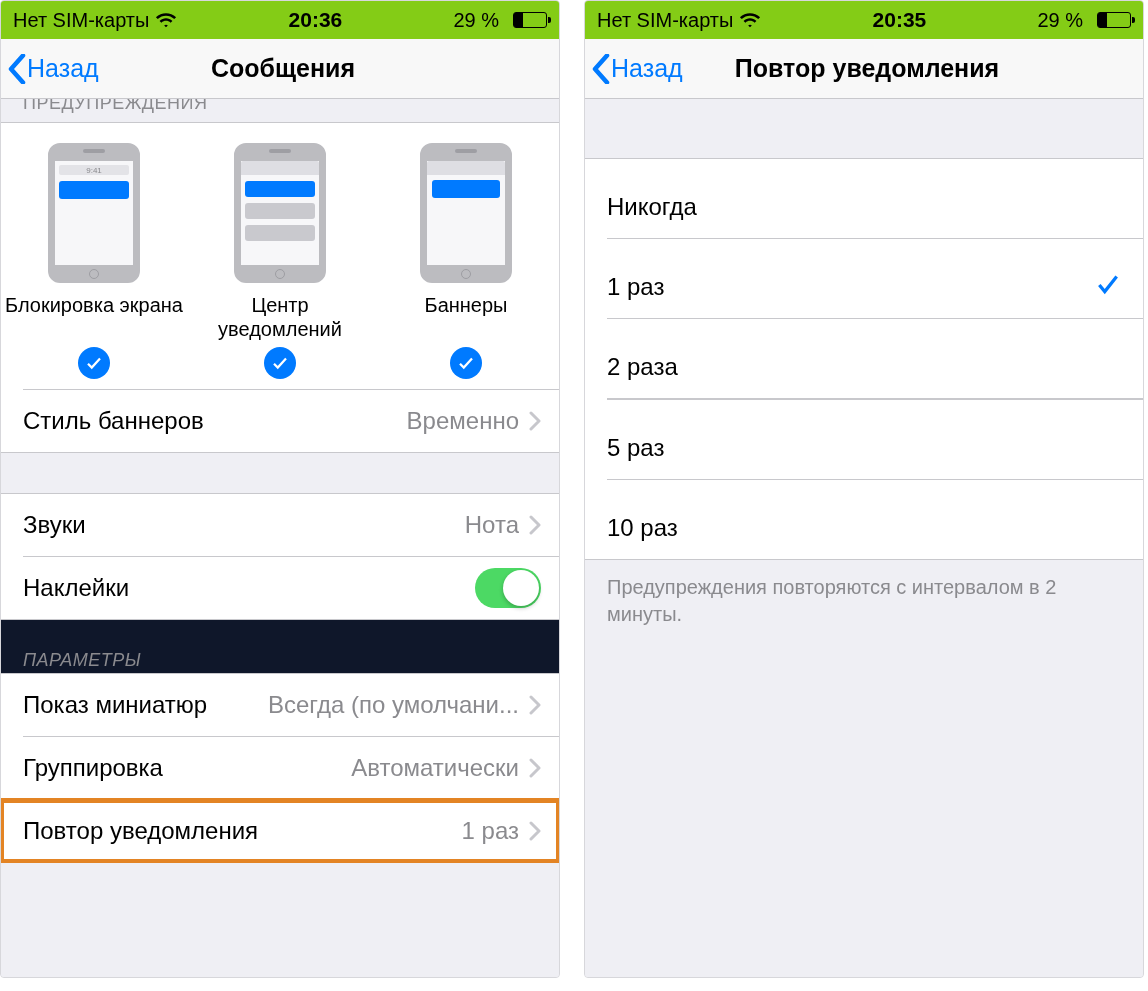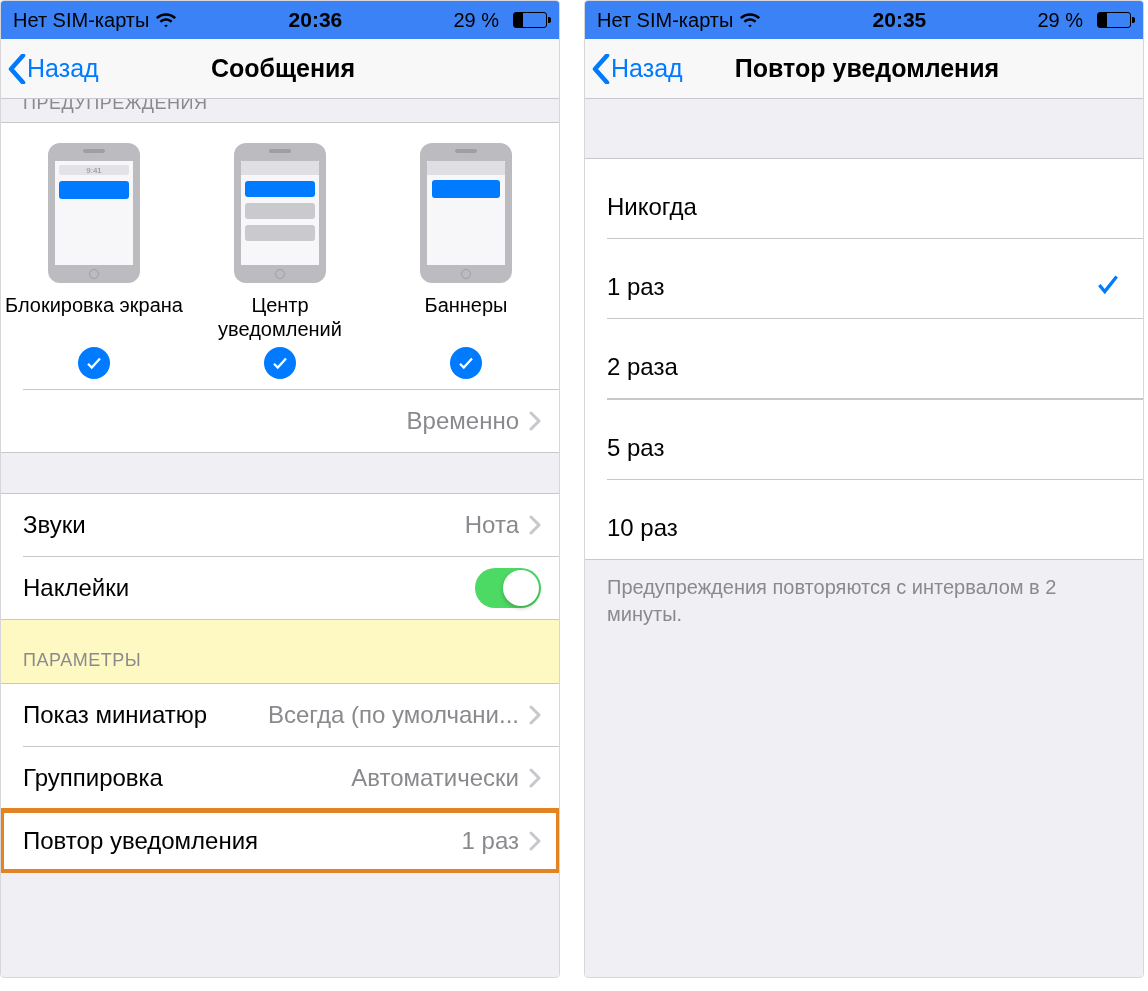--- a/index.html
+++ b/index.html
@@ -19,21 +19,21 @@
     border: 1px solid #d7d7db;
     border-radius: 4px;
     overflow: hidden;
     position: relative;
     display: flex;
     flex-direction: column;
   }
   
   .status-bar {
     height: 38px;
-    background: #3b82f6;
+    background: #84cc16;
     display: flex;
     align-items: center;
     justify-content: space-between;
     padding: 0 12px;
     font-size: 20px;
     color: #000;
   }
   .status-left { display: flex; align-items: center; gap: 6px; }
   .sim-text { font-size: 20px; }
   .wifi-icon svg { width: 22px; height: 22px; display:block; }
@@ -192,25 +192,26 @@
   .toggle {
     width: 66px; height: 40px; border-radius: 20px; background:#4cd964;
     position:relative; margin-left:auto;
   }
   .toggle::after {
     content:""; position:absolute; right:2px; top:2px;
     width:36px; height:36px; border-radius:50%; background:#fff;
     box-shadow: 0 2px 4px rgba(0,0,0,0.25);
   }
   .section-header {
-    padding: 30px 22px 12px;
+    padding: 30px 22px 2px;
     color:#8a8a8e;
     font-size:18px;
     letter-spacing:0.5px;
-    background:#fef9c3;
+    background:#0f172a;
+    font-style:italic;
   }
   .footer-note {
     padding: 14px 22px 10px;
     color:#8a8a8e;
     font-size:20px;
     line-height:1.35;
     background:#efeff4;
   }
   .highlight {
     outline: 5px solid #e38424;
@@ -317,20 +318,21 @@
         <div class="alert-label">Баннеры</div>
         <div class="check-circle">
           <svg viewBox="0 0 24 24">
               <polyline points="4,13 9,18 20,6"></polyline>
             </svg>
         </div>
       </div>
     </div>
     <div class="row-divider"></div>
     <div class="cell">
+      <span class="label">Стиль баннеров</span>
       <span class="value">Временно</span>
       <span class="chevron">
         <svg viewBox="0 0 12 20">
             <polyline points="2,2 10,10 2,18" fill="none" stroke="#c7c7cc" stroke-width="3" stroke-linecap="round" stroke-linejoin="round"></polyline>
           </svg>
       </span>
     </div>
   </div>
 
   <div style="height:40px;background:#efeff4"></div>

